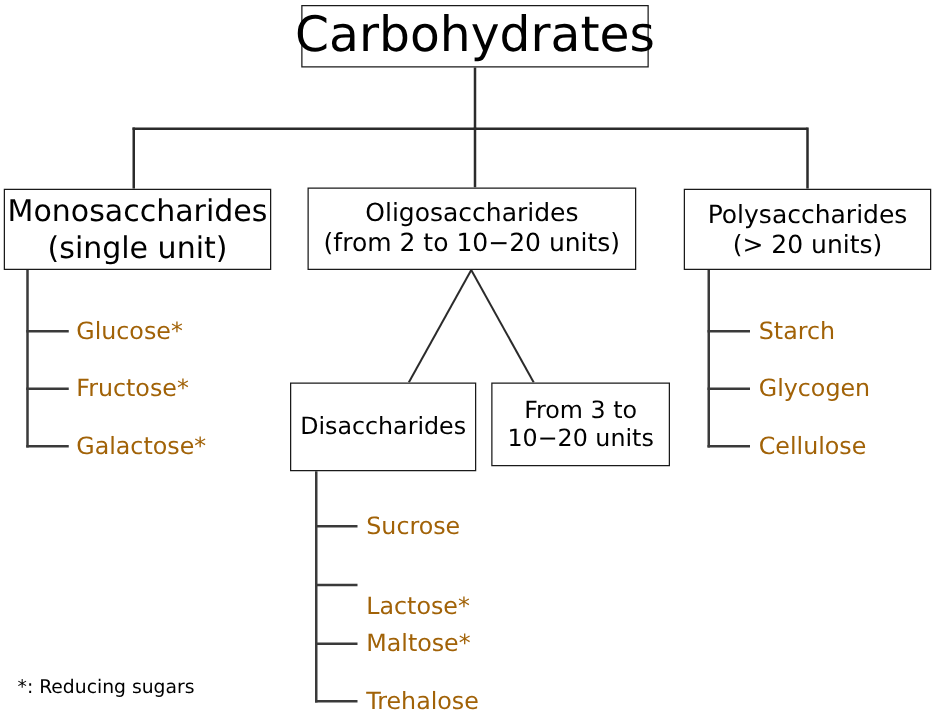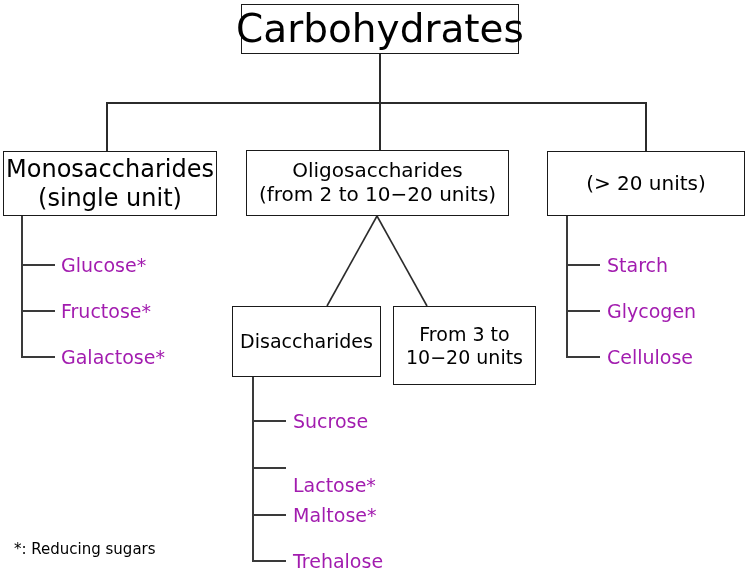--- a/index.html
+++ b/index.html
@@ -47,21 +47,21 @@
   }
   #node-poly {
     left: 547px; top: 151px; width: 198px; height: 65px;
     font-size: 20px;
   }
   #node-disacc {
     left: 232px; top: 306px; width: 149px; height: 71px;
     font-size: 19px;
   }
   #node-from3 {
-    left: 393px; top: 306px; width: 143px; height: 79px;
+    left: 393px; top: 306px; width: 143px; height: 67px;
     font-size: 19px;
   }
 
   
   .line-v, .line-h {
     position: absolute;
     background: #2b2b2b;
   }
   .line-v { width: 1.6px; }
   .line-h { height: 1.6px; }
@@ -74,21 +74,21 @@
     stroke: #2b2b2b;
     stroke-width: 1.6;
   }
 
   
   .rail { position: absolute; width: 1.6px; background: #3a3a3a; }
   .tick { position: absolute; height: 1.6px; background: #3a3a3a; }
   .leaf-label {
     position: absolute;
     font-size: 19px;
-    color: #a21caf;
+    color: #a16207;
     white-space: nowrap;
     transform: translateY(-50%);
   }
   .footnote {
     position: absolute;
     left: 14px; top: 549px;
     font-size: 15px;
     color: #000000;
     white-space: nowrap;
     transform: translateY(-50%);
@@ -117,20 +117,21 @@
     <span class="l1">Monosaccharides</span>
     <span class="l2">(single unit)</span>
   </div>
 
   <div class="node" id="node-oligo">
     <span class="l1">Oligosaccharides</span>
     <span class="l2">(from 2 to 10−20 units)</span>
   </div>
 
   <div class="node" id="node-poly">
+    <span class="l1">Polysaccharides</span>
     <span class="l2">(&gt; 20 units)</span>
   </div>
 
   <svg class="diag" style="left:0px; top:0px; width:748px; height:580px;">
     <line x1="377" y1="216" x2="327" y2="306"></line>
     <line x1="377" y1="216" x2="427" y2="306"></line>
   </svg>
 
   <div class="node" id="node-disacc">
     <span class="l1">Disaccharides</span>

